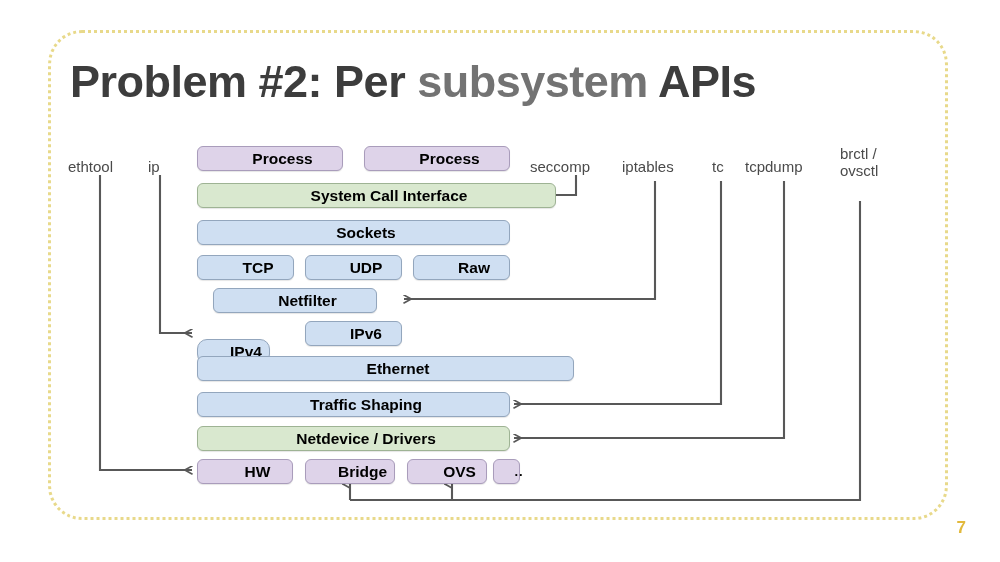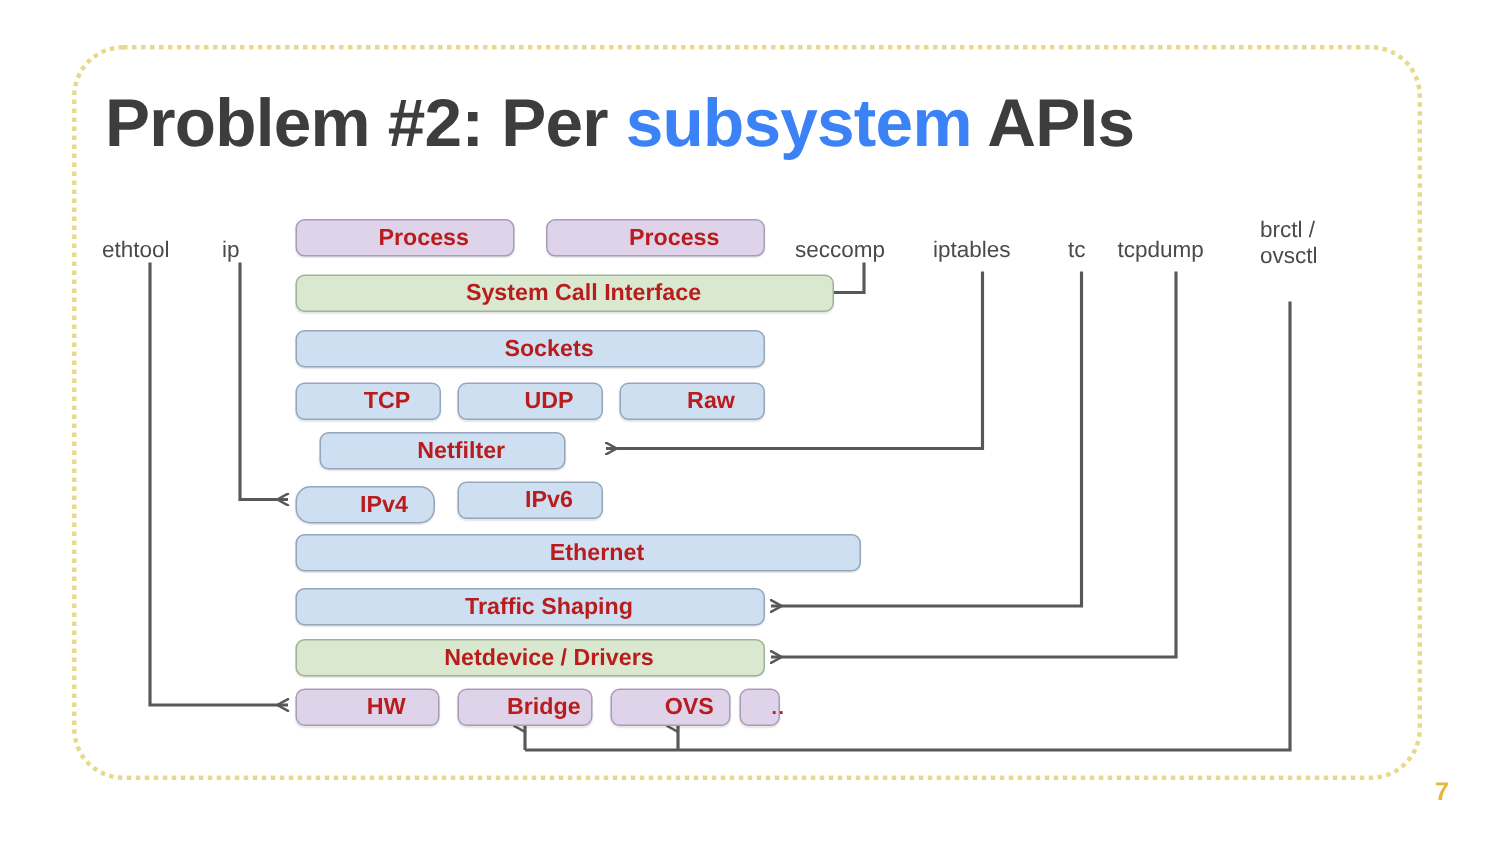--- a/index.html
+++ b/index.html
@@ -35,21 +35,21 @@
     position: absolute;
     left: 70px;
     top: 57px;
     font-size: 45px;
     font-weight: bold;
     letter-spacing: -0.5px;
     color: #3d3d3d;
     white-space: nowrap;
     line-height: 1.1;
   }
-  #page-title .hl { color: #3b82f6; text-align: right; }
+  #page-title .hl { color: #737373; text-align: right; }
 
   
   #page-number {
     position: absolute;
     right: 34px;
     bottom: 24px;
     font-size: 17px;
     font-weight: bold;
     color: #e2b93c;
   }
@@ -73,21 +73,21 @@
   .box {
     position: absolute;
     box-sizing: border-box;
     border: 1px solid #9b9bab;
     border-radius: 6px;
     display: flex;
     align-items: center;
     justify-content: center;
     font-size: 15.5px;
     font-weight: bold;
-    color: #b91c1c;
+    color: #000000;
     height: 25px;
     white-space: nowrap;
     box-shadow: 0 1px 1px rgba(0,0,0,0.10);
     padding-left: 25px;
   }
   .box.purple { background: #ded3e9; border-color: #a99cbb; }
   .box.green  { background: #d9e8cf; border-color: #9eb394; }
   .box.blue   { background: #cfdff2; border-color: #93a6bd; }
   .box.tiny   { font-size: 13px; letter-spacing: 1px; }
 
@@ -157,21 +157,21 @@
   <div class="box green" style="left:197px; top:183px; width:359px;">System Call Interface</div>
 
   <div class="box blue" style="left:197px; top:220px; width:313px;">Sockets</div>
 
   <div class="box blue" style="left:197px; top:255px; width:97px;">TCP</div>
   <div class="box blue" style="left:305px; top:255px; width:97px;">UDP</div>
   <div class="box blue" style="left:413px; top:255px; width:97px;">Raw</div>
 
   <div class="box blue" style="left:213px; top:288px; width:164px;">Netfilter</div>
 
-  <div class="box blue" style="left:197px; top:324px; width:93px;border-radius:10px;">IPv4</div>
+  <div class="box blue" style="left:197px; top:339px; width:73px;border-radius:10px;">IPv4</div>
   <div class="box blue" style="left:305px; top:321px; width:97px;">IPv6</div>
 
   <div class="box blue" style="left:197px; top:356px; width:377px;">Ethernet</div>
 
   <div class="box green" style="left:197px; top:426px; width:313px;">Netdevice / Drivers</div>
 
   <div class="box blue" style="left:197px; top:392px; width:313px;">Traffic Shaping</div>
 
   <div class="box purple" style="left:197px; top:459px; width:96px;">HW</div>
   <div class="box purple" style="left:305px; top:459px; width:90px;">Bridge</div>

